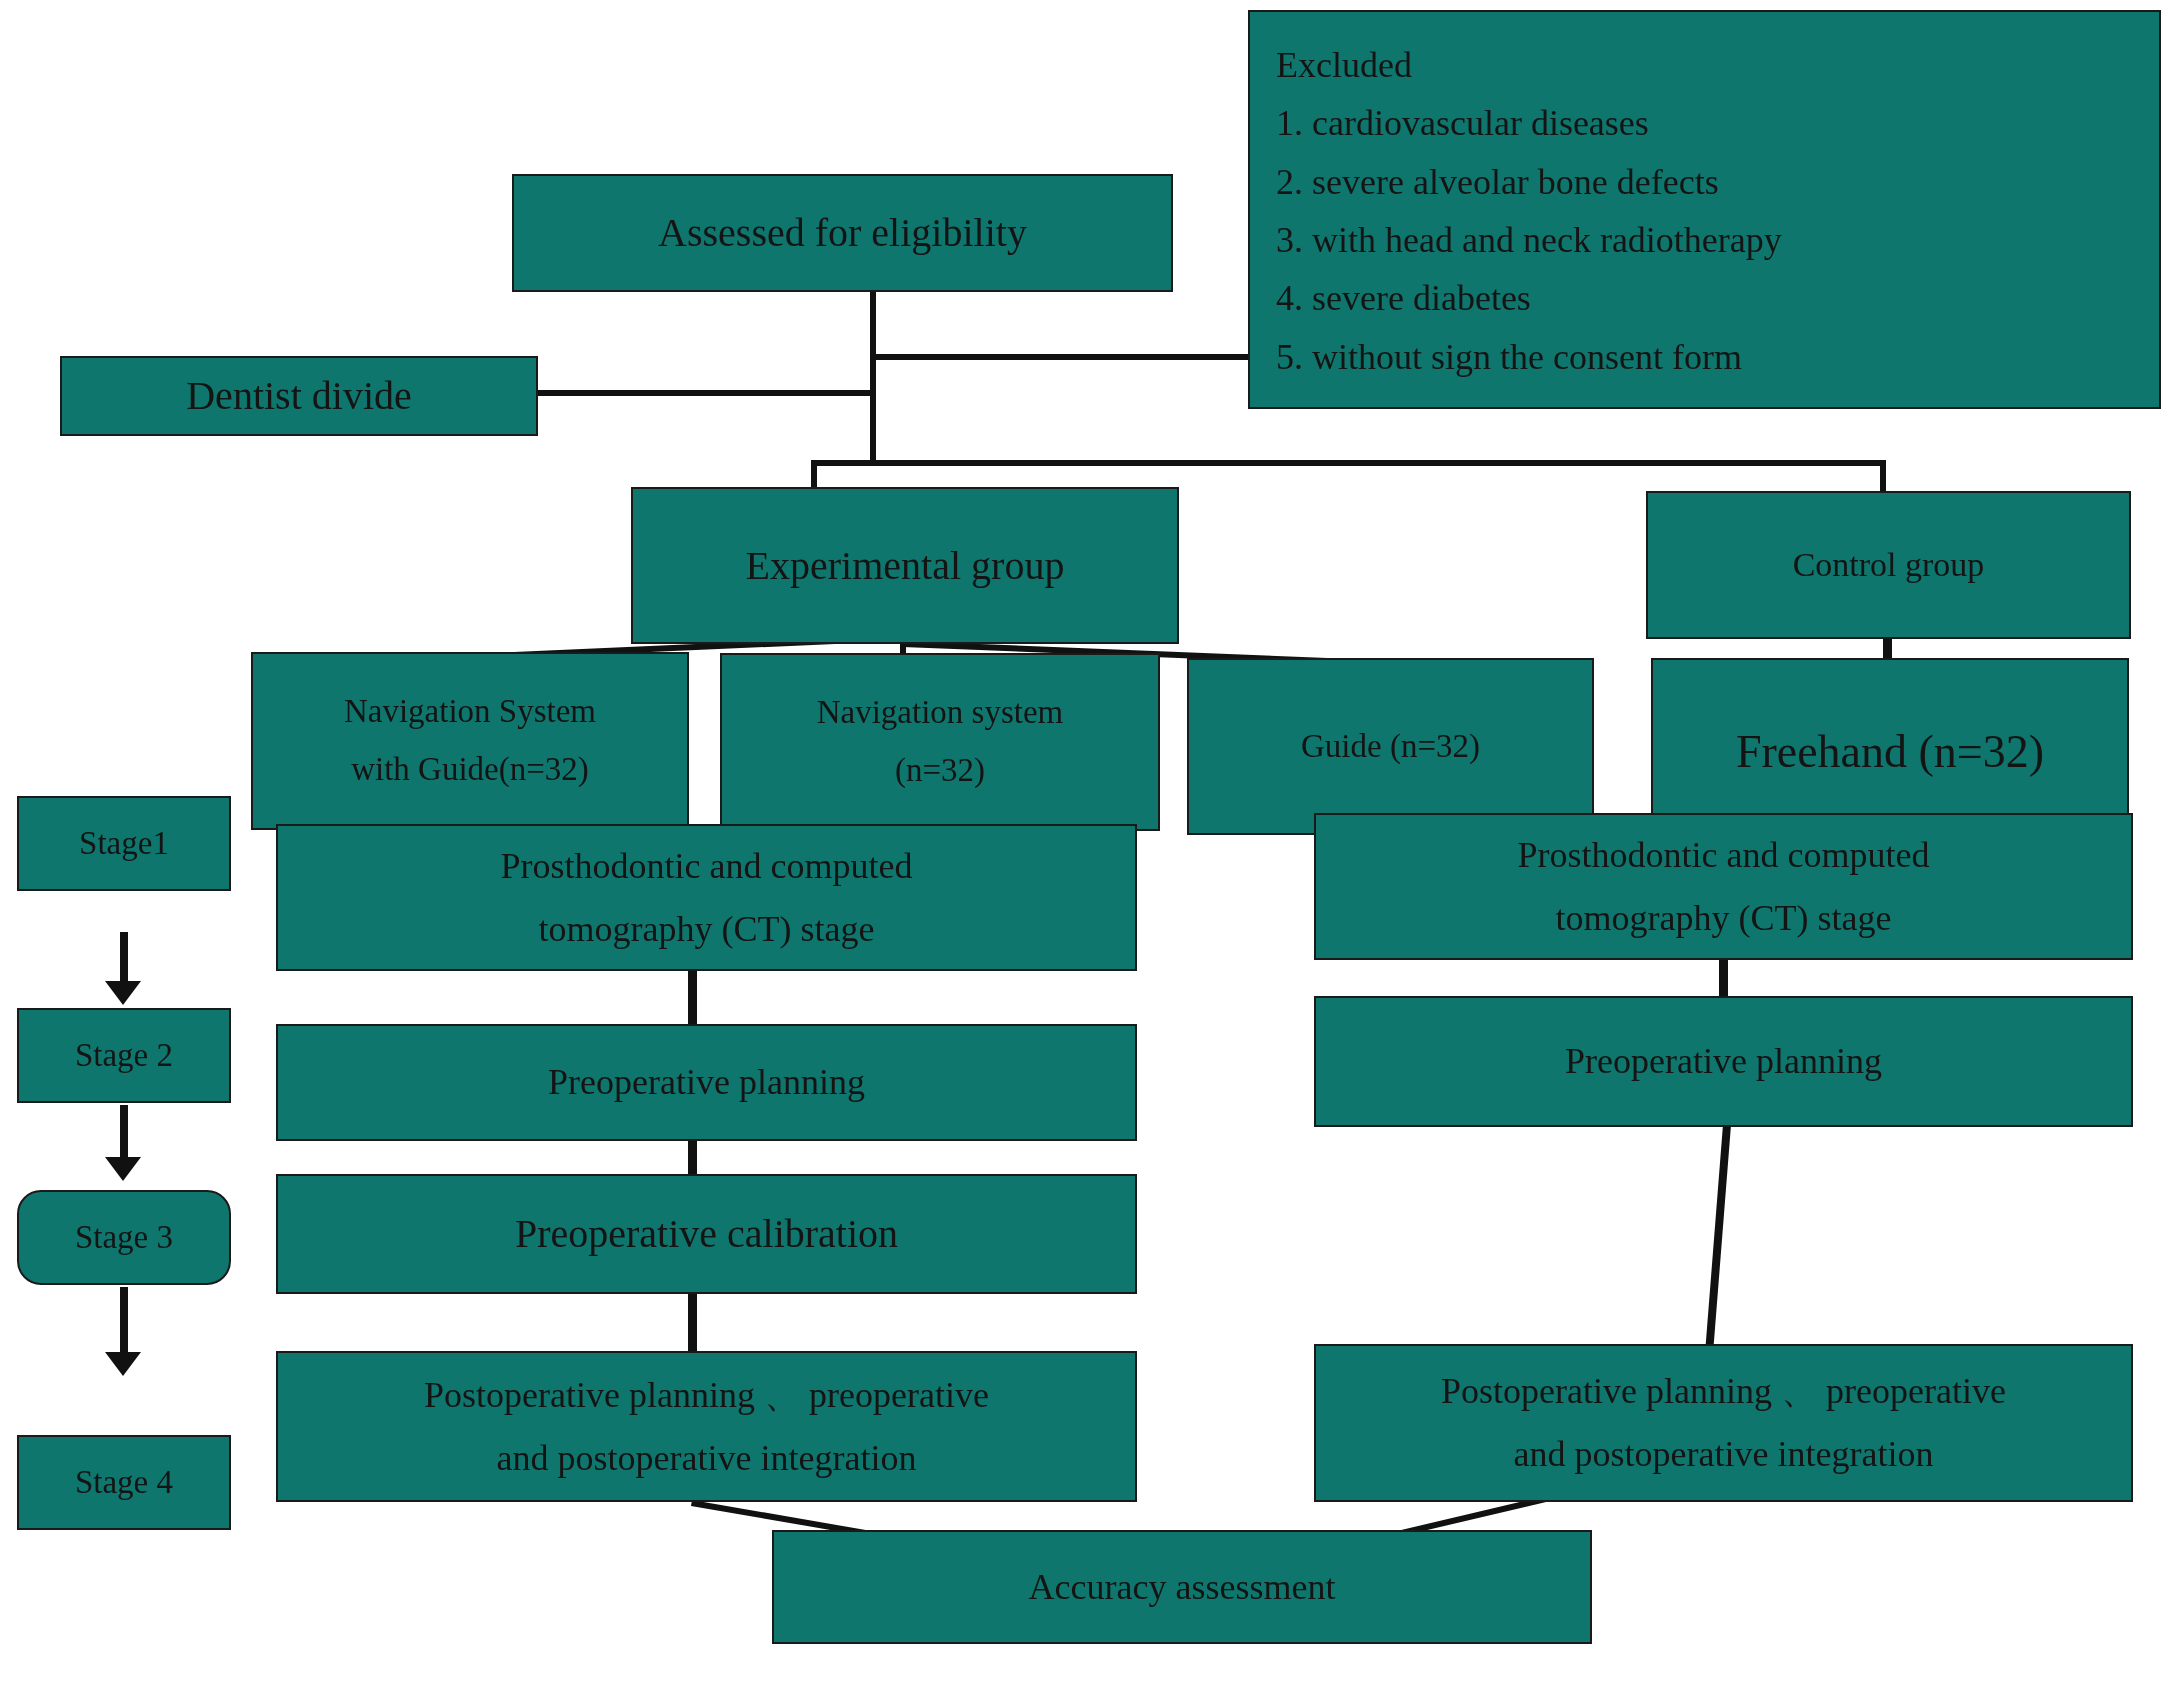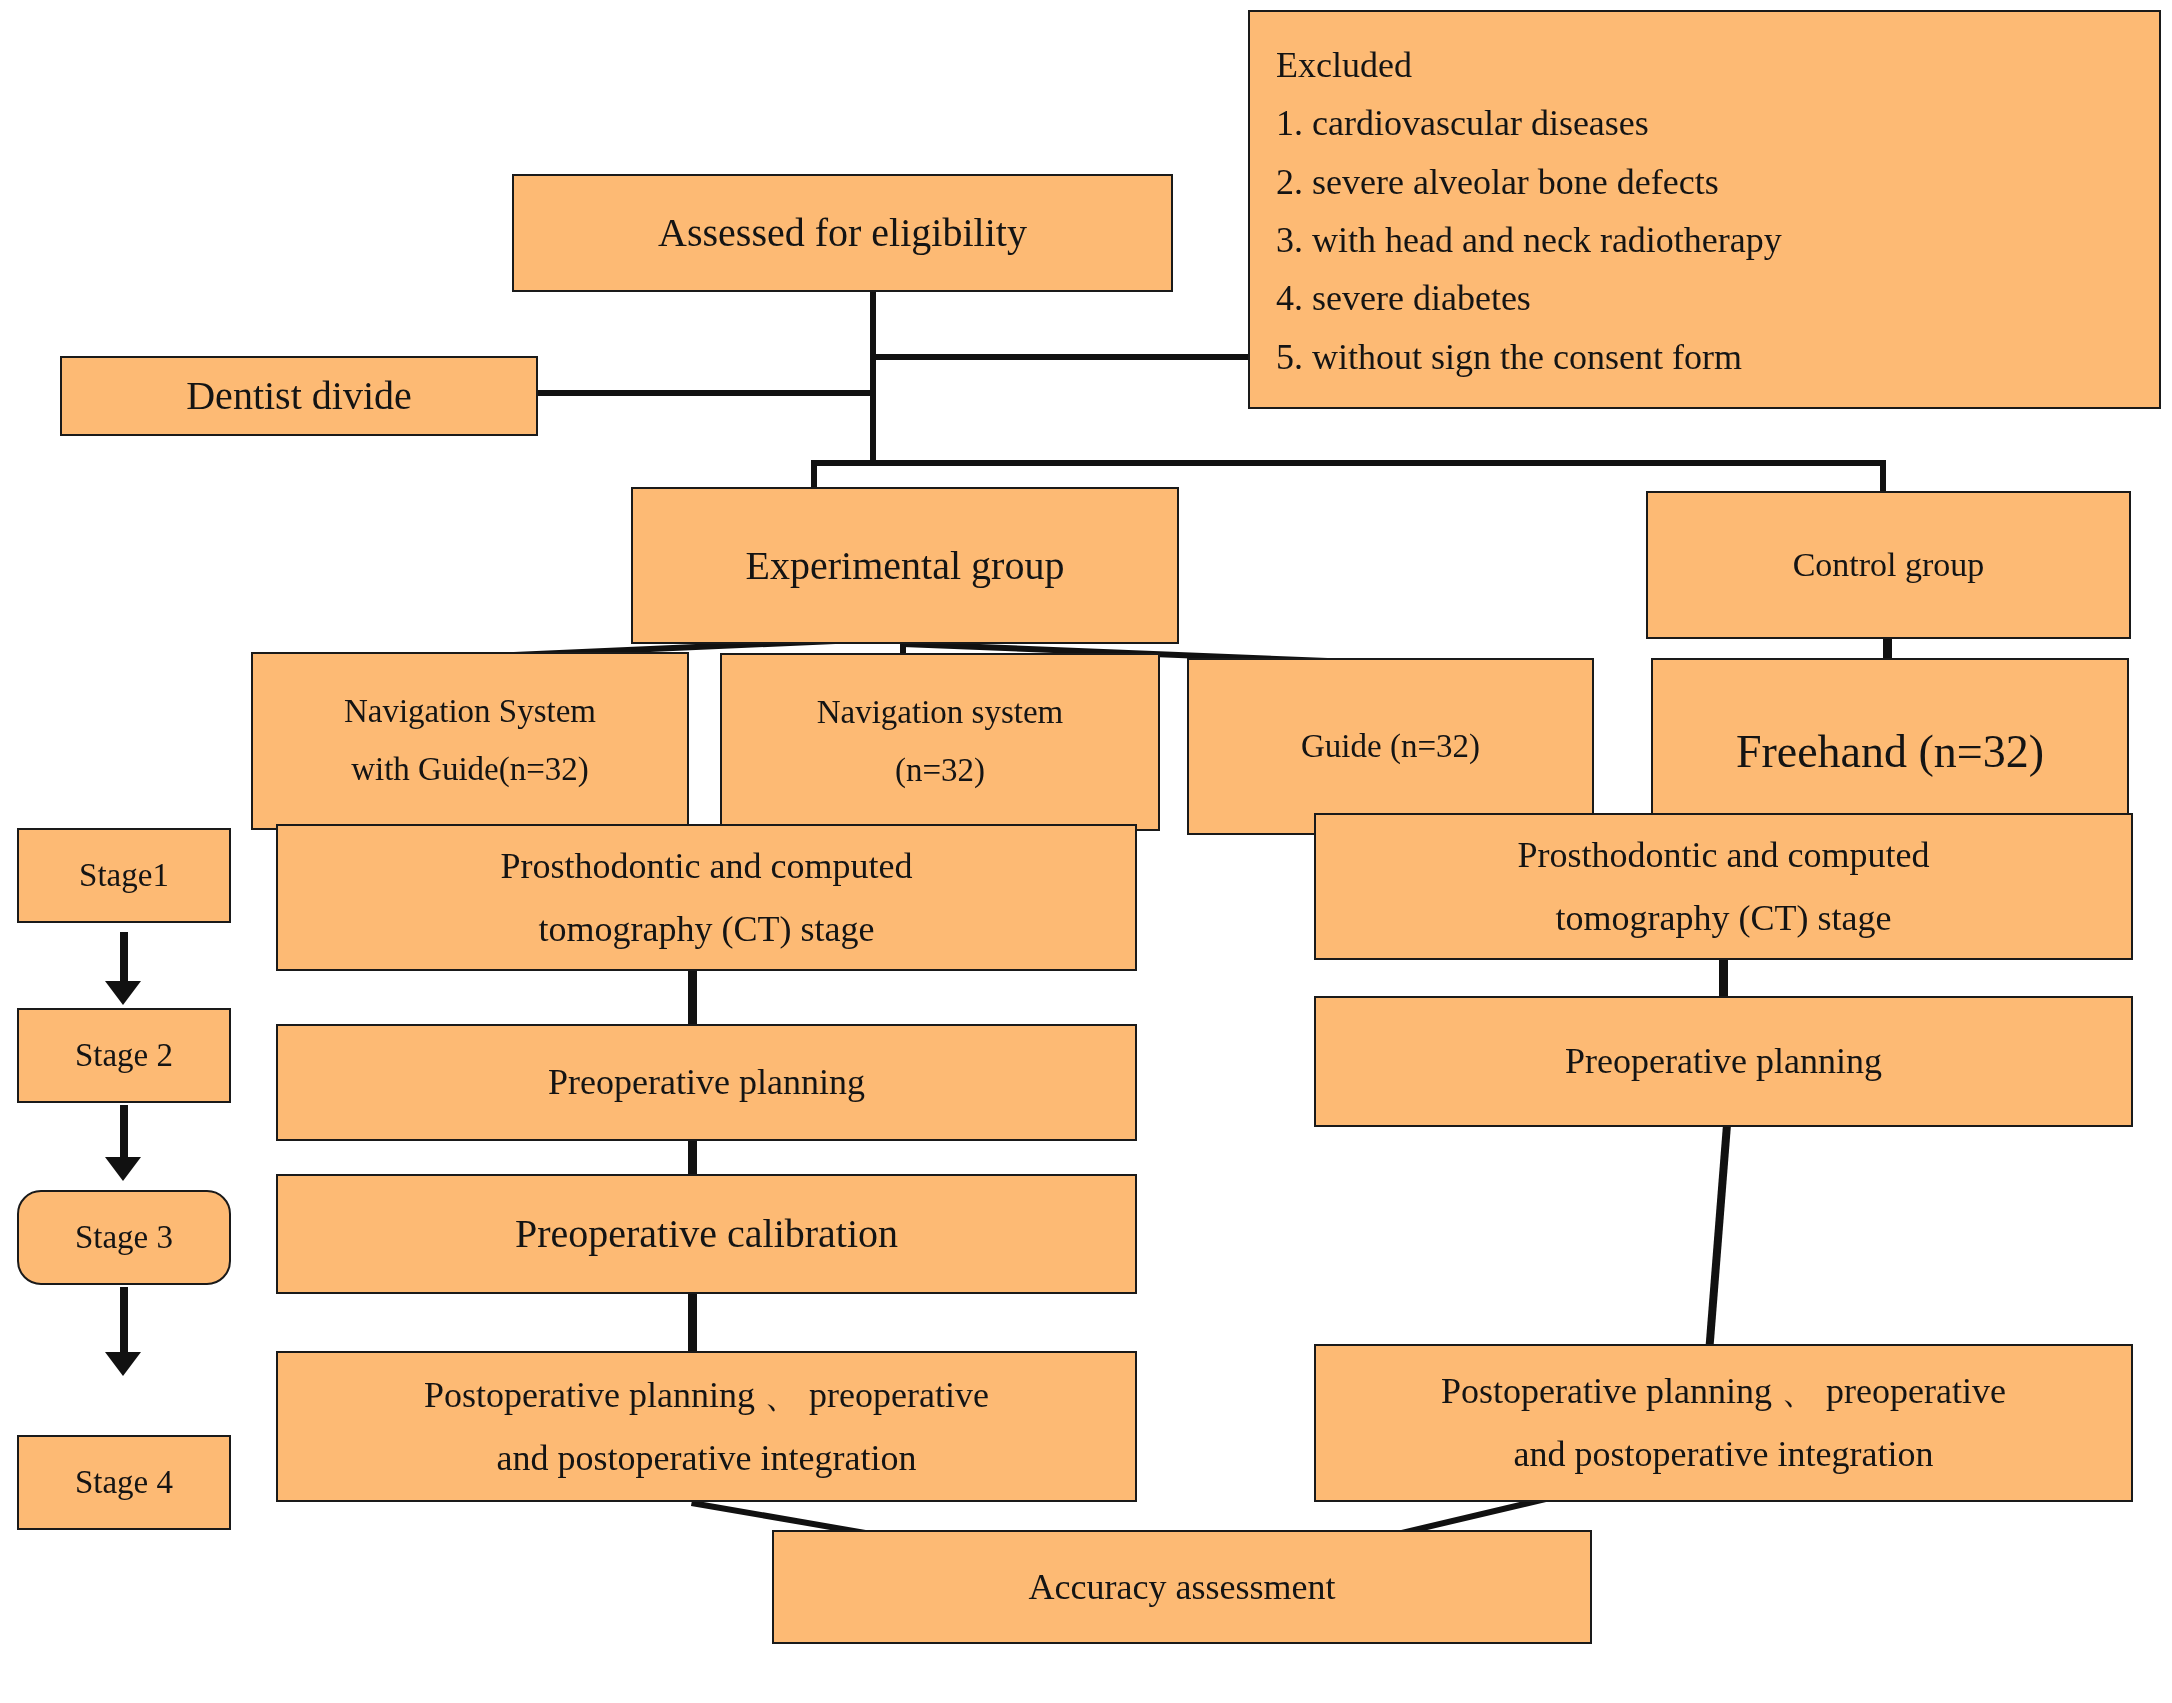--- a/index.html
+++ b/index.html
@@ -8,21 +8,21 @@
     width:2172px;
     height:1703px;
     background:#ffffff;
     font-family:"Liberation Serif", serif;
     color:#111111;
     overflow:hidden;
   }
   .box{
     position:absolute;
     border:2.1px solid #1a1a1a;
-    background:#fdba74;
+    background:#0f766e;
     box-sizing:border-box;
     display:flex;
     align-items:center;
     justify-content:center;
     text-align:center;
     line-height:1.75;
     color:#141414;
     z-index:4;
   }
   .box .txt{ display:block; width:100%; padding:0 7.1px; white-space:pre-line; }
@@ -31,21 +31,21 @@
   #box-assessed   { left:512px;  top:174px;  width:661px;  height:118px; font-size:40px; }
   #box-excluded   { left:1248px; top:10px;   width:913px; height:399px; display:block; padding:24px 0 0 26px; font-size:36px; text-align:left; line-height:1.62; }
   #box-dentist    { left:60px;   top:356px;  width:478px;  height:80px; font-size:40px; }
   #box-experiment { left:631px;  top:487px;  width:548px;  height:157px; font-size:40px; }
   #box-control    { left:1646px; top:491px;  width:485px;  height:148px; font-size:34px; }
   #box-navguide   { left:251px;  top:652px;  width:438px;  height:178px; font-size:33px; }
   #box-navsystem  { left:720px; top:653px;  width:440px;  height:178px; font-size:33px; }
   #box-guide      { left:1187px; top:658px;  width:407px;  height:177px; font-size:33px; }
   #box-freehand   { left:1651px; top:658px;  width:478px;  height:188px; font-size:46px; }
 
-  #box-stage1     { left:17px;   top:828px; width:214px;  height:95px; font-size:33px; }
+  #box-stage1     { left:17px;   top:796px; width:214px;  height:95px; font-size:33px; }
   #box-stage2     { left:17px;   top:1008px; width:214px;  height:95px; font-size:33px; }
   #box-stage3     { left:17px;   top:1190px; width:214px;  height:95px; font-size:33px;border-radius:24px; }
   #box-stage4     { left:17px;   top:1387px; width:214px;  height:95px; font-size:33px;margin-top:48px; }
 
   #box-l-ct       { left:276px;  top:824px; width:861px; height:147px; font-size:36px; }
   #box-l-preplan  { left:276px;  top:1024px; width:861px; height:117px; font-size:36px; }
   #box-l-precal   { left:276px;  top:1174px; width:861px; height:120px; font-size:40px; }
   #box-l-post     { left:276px;  top:1351px; width:861px; height:151px; font-size:36px; }
 
   #box-r-ct       { left:1314px; top:813px; width:819px; height:147px; font-size:36px; }

